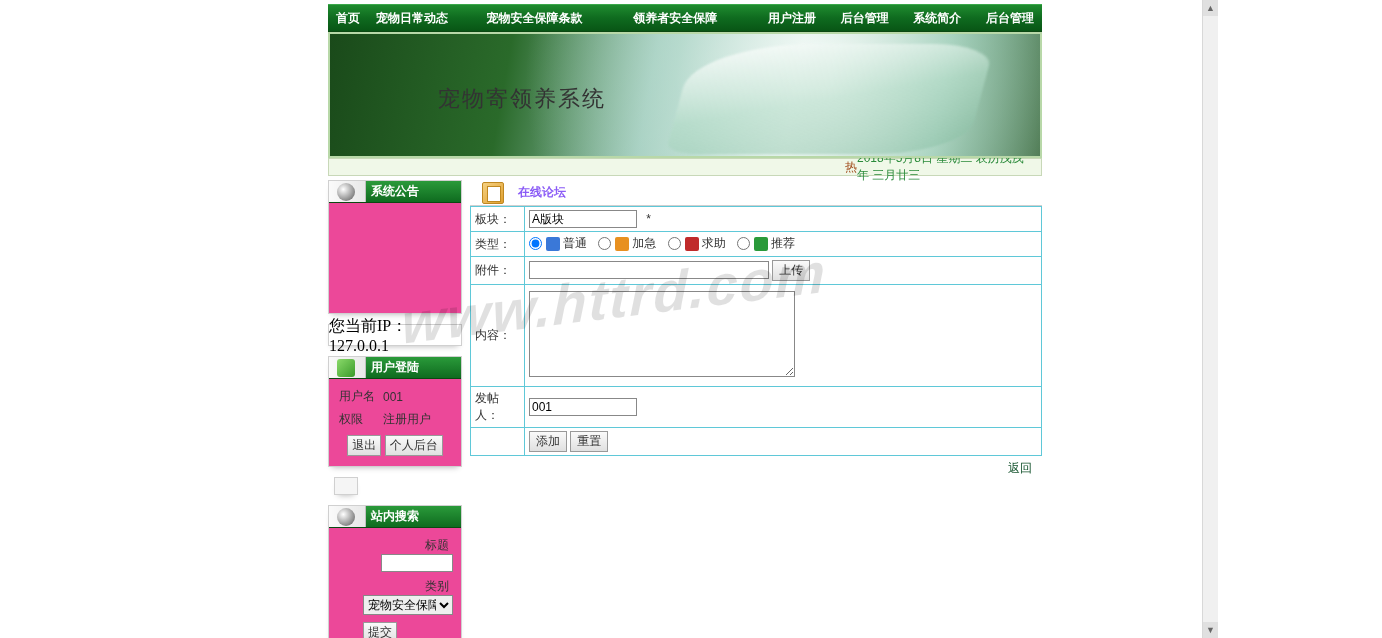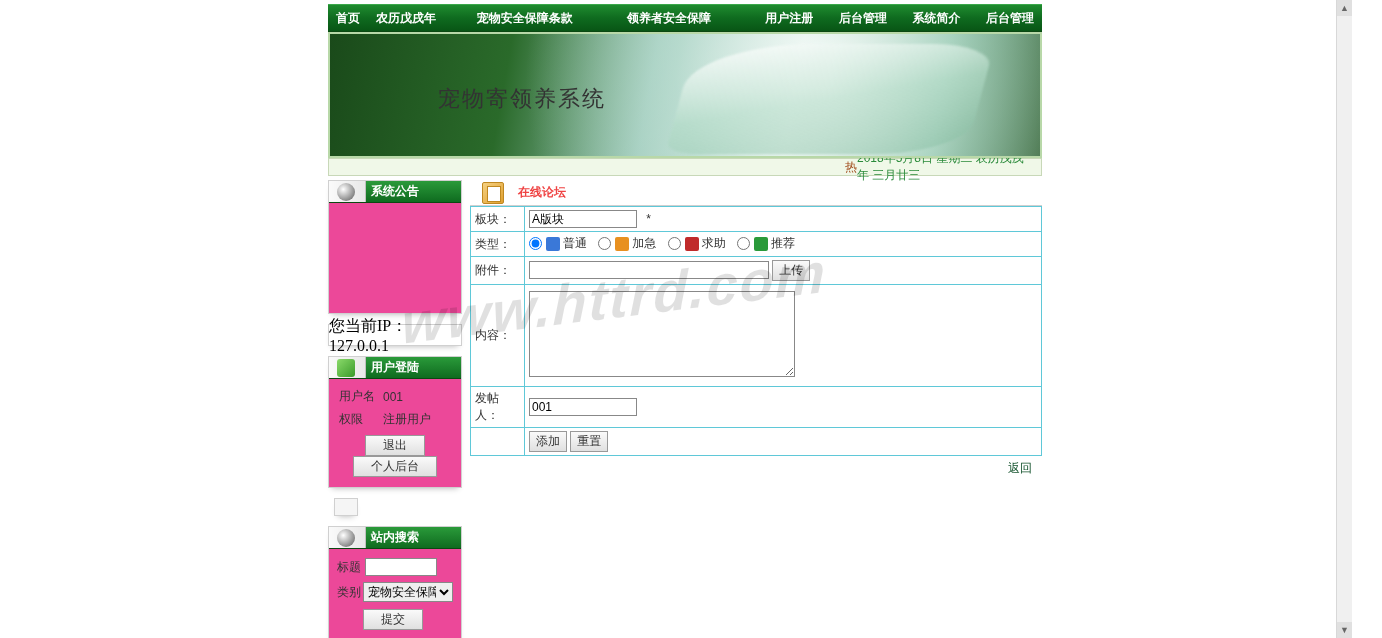--- a/index.html
+++ b/index.html
@@ -1,17 +1,17 @@
 <!DOCTYPE html>
 <html><head>
   <meta charset="utf-8">
   <style>
     * { box-sizing: border-box; margin: 0; padding: 0; }
     body { font-family: "Microsoft YaHei", SimSun, Arial, sans-serif; font-size: 12px; background: #fff; }
-    .page { width: 1352px; min-height: 638px; position: relative; overflow-y: auto; height: 638px; }
+    .page { width: 1218px; min-height: 638px; position: relative; overflow-y: auto; height: 638px; }
 
     .container { width: 714px; margin-left: 328px; margin-top: 4px; }
 
     
     .navbar {
       height: 28px;
       background: linear-gradient(to bottom, #1f8b2f 0%, #0f6b1f 50%, #085515 100%);
       border-top: 1px solid #3aa84a;
       border-bottom: 1px solid #0b4812;
       display: flex;
@@ -105,46 +105,46 @@
       font-family: SimSun; font-size:16px; color:#000000; margin-bottom:10px;
       box-shadow: 0 4px 6px -4px rgba(0,0,0,0.3);
     }
 
     .login-row { display:flex; padding:3px 4px; align-items:center;}
     .login-label { width:44px; color:#333;}
     .login-val { color:#333;}
     .login-btns { padding:4px; text-align:center;}
     .small-btn {
       display:inline-block; border:1px solid #999; background:linear-gradient(#fafafa,#e0e0e0);
-      font-size:12px; padding:1px 17px; cursor:pointer; color:#333;
+      font-size:12px; padding:1px 4px; cursor:pointer; color:#333;
     }
 
     .mini-box { border:1px solid #d0d0d0; height:18px; margin:8px 0 10px; background:#f5f5f5;
       box-shadow: 0 4px 6px -4px rgba(0,0,0,0.3); width:24px; margin-left:6px;}
 
-    .search-row { display:flex; padding:3px 2px; align-items:center;}
+    .search-row { display:flex; padding:3px 2px; align-items:flex-end;flex-direction:column;}
     .search-label { width:28px; color:#333;}
     .text-input { height:18px; border:1px solid #888; font-size:12px; padding:0 2px; width:72px;}
     .select-input { height:20px; border:1px solid #888; font-size:12px; width:90px;}
     .submit-row { padding:4px 0 6px 28px;}
 
     
     .section-header {
       height:26px; display:flex; align-items:center;
       border-bottom:1px solid #d0d0d0;
       position:relative;
     }
     .section-icon {
       width:22px; height:22px; margin-left:12px;
       background: linear-gradient(135deg,#f5d080,#e0a030);
       border:1px solid #c08820; border-radius:2px;
       position:relative;
     }
     .section-icon::after{content:"";position:absolute;left:4px;top:3px;width:12px;height:14px;background:#fff;border:1px solid #c08820;}
-    .section-title { margin-left:14px; font-size:12px; color:#ef4444; font-weight:bold;}
+    .section-title { margin-left:14px; font-size:12px; color:#8b5cf6; font-weight:bold;}
 
     table.form-table { width:100%; border-collapse:collapse; }
     table.form-table td {
       border:1px solid #5fc8d8;
       padding:3px 4px;
       font-size:12px;
       color:#333;
       vertical-align: middle;
     }
     table.form-table td.label-cell { width:54px; }
@@ -193,21 +193,21 @@
   </style>
 </head>
 <body>
 
 <div class="page">
 
   <div class="container">
 
     <div class="navbar">
       <a class="nav-item">首页</a>
-      <a class="nav-item">农历戊戌年</a>
+      <a class="nav-item">宠物日常动态</a>
       <span style="width:26px"></span>
       <a class="nav-item">宠物安全保障条款</a>
       <span style="width:40px"></span>
       <a class="nav-item">领养者安全保障</a>
       <span style="width:40px"></span>
       <a class="nav-item">用户注册</a>
       <span style="width:10px"></span>
       <a class="nav-item">后台管理</a>
       <span style="width:10px"></span>
       <a class="nav-item">系统简介</a>

